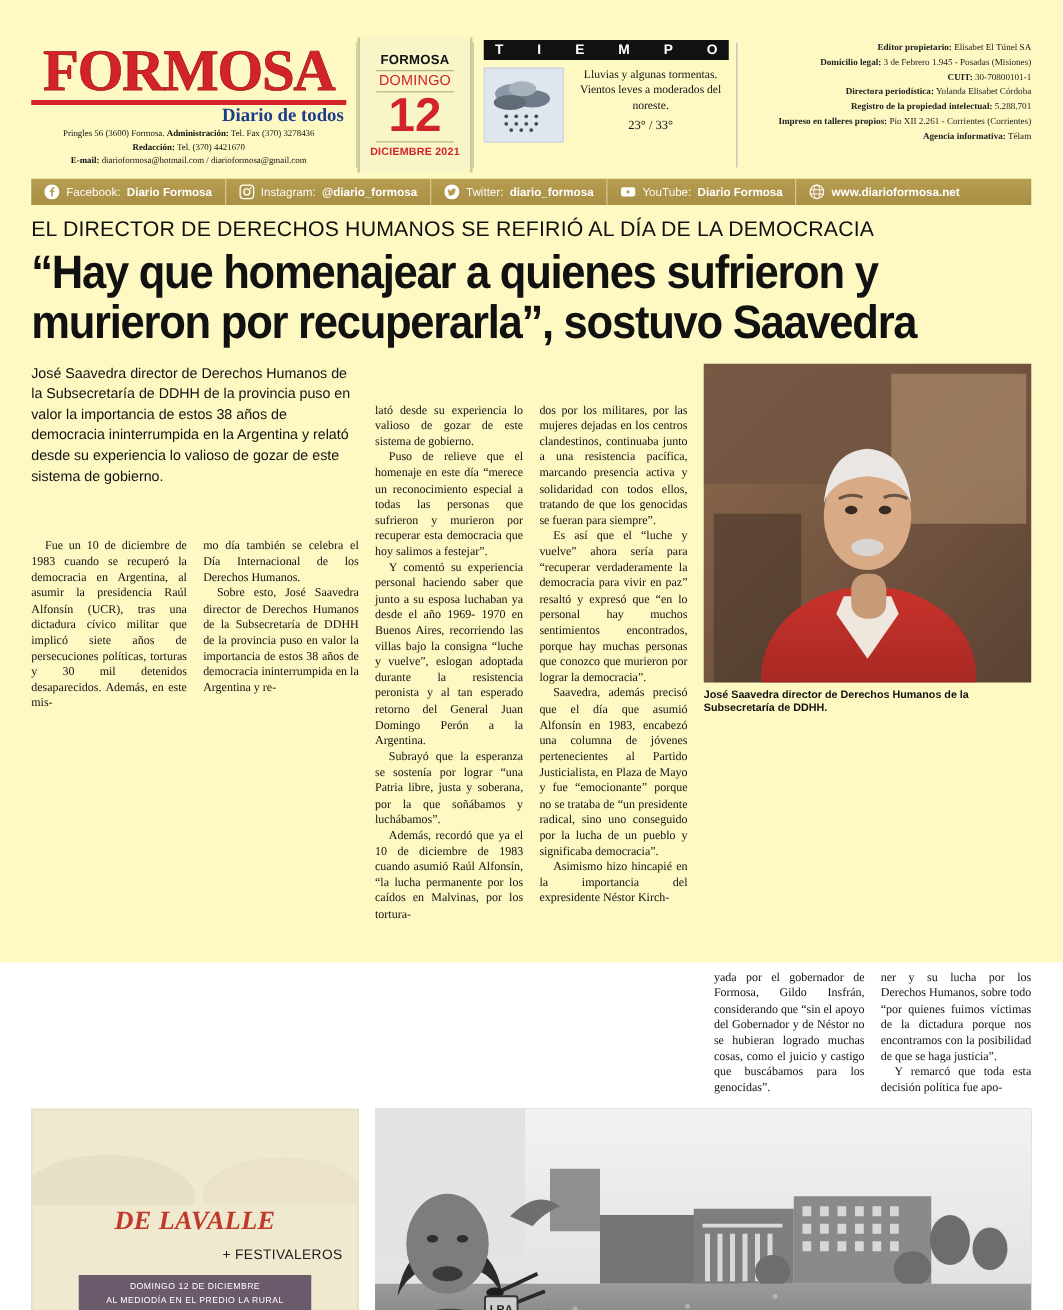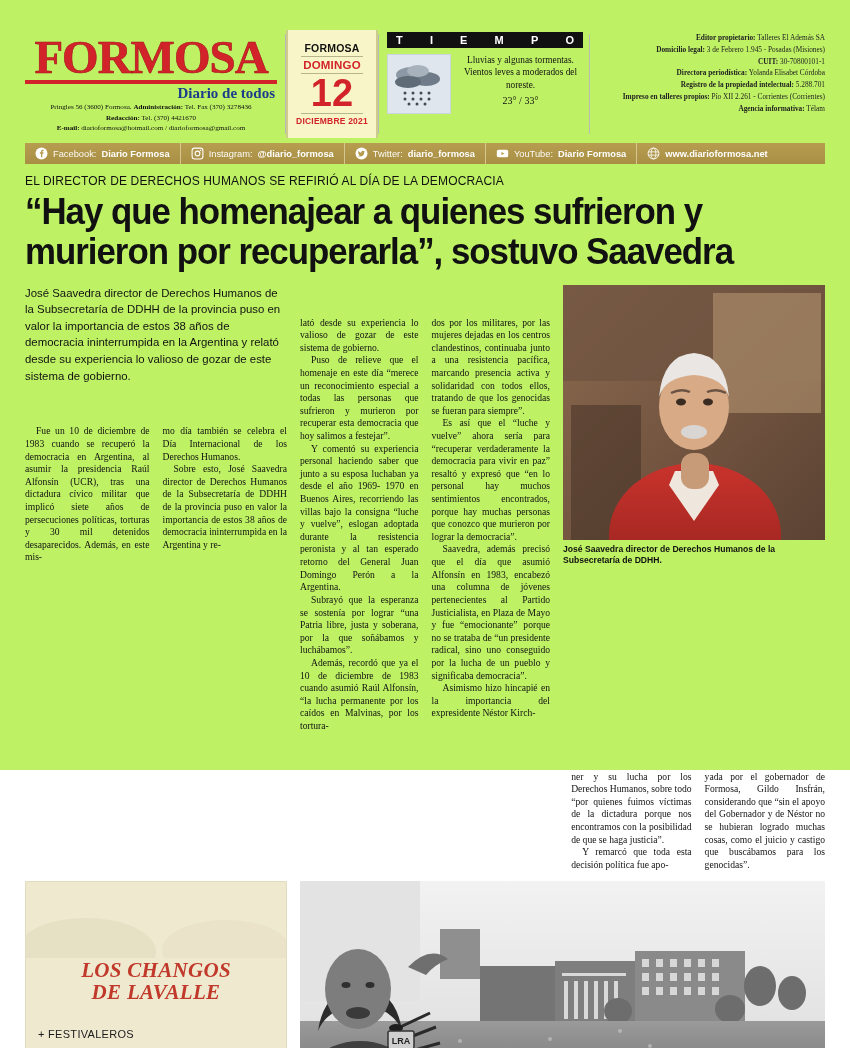--- a/index.html
+++ b/index.html
@@ -2,21 +2,21 @@
 <html lang="es"><head>
 <meta charset="utf-8">
 <title>Diario Formosa - Portada</title>
 <style>
   html,body{margin:0;padding:0;background:#ffffff;}
   body{
     width:850px;height:1048px;overflow:hidden;
     font-family:"Liberation Serif", serif;
     color:#111;
   }
-  .page{position:relative;width:850px;height:770px;background:#bef264;}
+  .page{position:relative;width:850px;height:770px;background:#fef9c3;}
   .sheet{position:absolute;left:25px;top:30px;width:800px;}
 
   
   .masthead{display:flex;align-items:stretch;border-bottom:0;height:108px;}
   .mh-logo{width:252px;padding-right:8px;display:flex;flex-direction:column;justify-content:center;}
   .formosa-word{
     font-family:"Liberation Serif", serif;
     font-weight:bold;font-size:47px;line-height:0.95;
     color:#d2232a;letter-spacing:-1px;text-align:center;
     -webkit-text-stroke:0.6px #a4161a;
@@ -29,21 +29,21 @@
   .mh-contact{font-size:7.1px;line-height:1.45;text-align:center;color:#111;}
   .mh-contact b{font-weight:bold;}
   .mh-sep{width:1px;background:#b9b9b9;margin:4px 0;}
 
   .mh-date{
     width:88px;background:#f8f5c8;border-left:2px solid #cfcb8a;border-right:2px solid #cfcb8a;
     display:flex;flex-direction:column;align-items:center;justify-content:center;text-align:center;
     font-family:"Liberation Sans", sans-serif;
   }
   .mh-date .dd-city{font-size:10.5px;font-weight:bold;color:#111;letter-spacing:0.2px;}
-  .mh-date .dd-dow{font-size:11.5px;font-weight:bold;color:#d2232a;letter-spacing:0.2px;text-align:right;}
+  .mh-date .dd-dow{font-size:11.5px;font-weight:normal;color:#d2232a;letter-spacing:0.2px;text-align:right;}
   .mh-date .dd-num{font-size:38px;font-weight:bold;color:#d2232a;line-height:0.92;}
   .mh-date .dd-my{font-size:8.5px;font-weight:bold;color:#d2232a;letter-spacing:0.2px;}
   .dd-line{width:62px;height:1px;background:#b9b58a;margin:2px 0;}
 
   .mh-weather{width:196px;padding:2px 6px 0 8px;display:flex;flex-direction:column;}
   .tiempo-bar{display:flex;justify-content:space-between;background:#111;color:#fff;
     font-family:"Liberation Sans", sans-serif;font-weight:bold;font-size:11px;
     padding:2px 9px;letter-spacing:0;margin-bottom:6px;}
   .w-body{display:flex;align-items:flex-start;gap:7px;}
   .w-icon{width:62px;height:58px;background:#dfe6ee;border:1px solid #ccd4dd;position:relative;flex:none;}
@@ -62,21 +62,21 @@
   }
   .social .cell{display:flex;align-items:center;gap:5px;padding:0 10px;height:100%;
     border-right:1px solid #d6c78f;}
   .social .cell:last-child{border-right:none;}
   .social .lbl{opacity:.95;}
   .social .hdl{font-weight:bold;}
   .sic{width:13px;height:13px;flex:none;display:block;}
 
   
   .kicker{margin-top:10px;font-family:"Liberation Sans", sans-serif;
-    font-size:12px;letter-spacing:0.15px;color:#111;}
+    font-size:17px;letter-spacing:0.15px;color:#111;}
   .headline{
     font-family:"Liberation Sans", sans-serif;font-weight:bold;
     font-size:37.5px;line-height:1.06;letter-spacing:-1.1px;color:#111;
     margin-top:4px;transform:scaleX(0.93);transform-origin:left top;width:107.5%;
   }
 
   
   .lead-row{display:flex;margin-top:13px;gap:13px;}
   .lead{
     width:262px;font-family:"Liberation Sans", sans-serif;
@@ -95,22 +95,22 @@
   .cap{font-family:"Liberation Sans", sans-serif;font-weight:bold;font-size:8.6px;
        line-height:1.33;margin-top:4px;color:#111;}
 
   
   .bottom{display:flex;gap:13px;margin-top:10px;}
   .ad{width:262px;height:300px;position:relative;overflow:hidden;
       background:#efe9cf;border:1px solid #e2dcc0;}
   .photo-bottom{width:525px;height:245px;position:relative;overflow:hidden;background:#8a8a8a;}
   .ad-title{font-family:"Liberation Serif", serif;font-style:italic;font-weight:bold;
     color:#c0392b;font-size:21px;line-height:1.04;text-align:center;letter-spacing:0.3px;}
-  .ad-sub{font-family:"Liberation Sans", sans-serif;font-size:11px;text-align:left;
-    margin-top:24px;color:#1b1b1b;letter-spacing:0.3px;}
+  .ad-sub{font-family:"Liberation Sans", sans-serif;font-size:11px;text-align:right;
+    margin-top:10px;color:#1b1b1b;letter-spacing:0.3px;}
   .ad-when{margin:10px auto 0;background:#6b5a6b;color:#fff;width:178px;padding:5px 4px;
     text-align:center;font-family:"Liberation Sans", sans-serif;font-size:6.9px;line-height:1.5;
     letter-spacing:0.4px;}
   .ad-price{font-family:"Liberation Sans", sans-serif;font-weight:bold;color:#c0392b;
     font-size:17px;text-align:center;margin-top:11px;letter-spacing:0.2px;}
   .ad-incl{font-family:"Liberation Sans", sans-serif;font-size:6.6px;text-align:center;
     line-height:1.55;color:#333;margin-top:2px;letter-spacing:0.3px;}
 </style>
 </head>
 <body>
@@ -179,21 +179,21 @@
         <div class="w-text">
           <span>Lluvias y algunas tormentas. Vientos leves a moderados del noreste.</span>
           <div class="w-temp">23° / 33°</div>
         </div>
       </div>
     </div>
 
     <div class="mh-sep"></div>
 
     <div class="mh-legal">
-      <div><b>Editor propietario:</b><span> Talleres El Además SA</span></div>
+      <div><b>Editor propietario:</b><span> Elisabet El Túnel SA</span></div>
       <div><b>Domicilio legal:</b><span> 3 de Febrero 1.945 - Posadas (Misiones)</span></div>
       <div><b>CUIT:</b><span> 30-70800101-1</span></div>
       <div><b>Directora periodística:</b><span> Yolanda Elisabet Córdoba</span></div>
       <div><b>Registro de la propiedad intelectual:</b><span> 5.288.701</span></div>
       <div><b>Impreso en talleres propios:</b><span> Pío XII 2.261 - Corrientes (Corrientes)</span></div>
       <div><b>Agencia informativa:</b><span> Télam</span></div>
     </div>
   </div>
 
   <div class="social">
@@ -309,39 +309,38 @@
           <path d="M108 108 q10-5 19-1 M144 107 q10-4 19 1" stroke="#6b5344" stroke-width="2.4" fill="none"></path>
         </svg>
       </div>
       <div class="cap">José Saavedra director de Derechos Humanos de la Subsecretaría de DDHH.</div>
     </div>
   </div>
 
   <div style="display:flex;gap:13px;margin-top:6px;">
     <div style="width:549px;"></div>
     <div class="bcol col" style="width:124px;">
+      <p style="text-indent:0">yada por el gobernador de Formosa, Gildo Insfrán, considerando que “sin el apoyo del Gobernador y de Néstor no se hubieran logrado muchas cosas, como el juicio y castigo que buscábamos para los genocidas”.</p>
+    </div>
+    <div class="bcol col" style="width:124px;">
       <p style="text-indent:0">ner y su lucha por los Derechos Humanos, sobre todo “por quienes fuimos víctimas de la dictadura porque nos encontramos con la posibilidad de que se haga justicia”.</p>
       <p>Y remarcó que toda esta decisión política fue apo-</p>
-    </div>
-    <div class="bcol col" style="width:124px;">
-      <p style="text-indent:0">yada por el gobernador de Formosa, Gildo Insfrán, considerando que “sin el apoyo del Gobernador y de Néstor no se hubieran logrado muchas cosas, como el juicio y castigo que buscábamos para los genocidas”.</p>
     </div>
   </div>
 
   <div class="bottom">
 
     <div class="ad">
       <svg viewBox="0 0 262 76" width="262" height="76" style="display:block" aria-hidden="true">
         <rect width="262" height="76" fill="#efe9cf"></rect>
         <ellipse cx="60" cy="70" rx="70" ry="34" fill="#e3dcc0" opacity="0.7"></ellipse>
         <ellipse cx="200" cy="68" rx="64" ry="30" fill="#e6dfc4" opacity="0.6"></ellipse>
       </svg>
       <div style="padding:0 12px;margin-top:2px;">
         <div class="ad-title">
-          <div>LOS CHANGOS</div>
           <div>DE LAVALLE</div>
         </div>
         <div class="ad-sub">+ FESTIVALEROS</div>
         <div class="ad-when">
           <div>DOMINGO 12 DE DICIEMBRE</div>
           <div>AL MEDIODÍA EN EL PREDIO LA RURAL</div>
         </div>
         <div class="ad-incl">
           <div>INCLUYE CHORIPAN PALADINI</div>
           <div>Y 1 PORCIÓN DE EMPANADAS</div>

